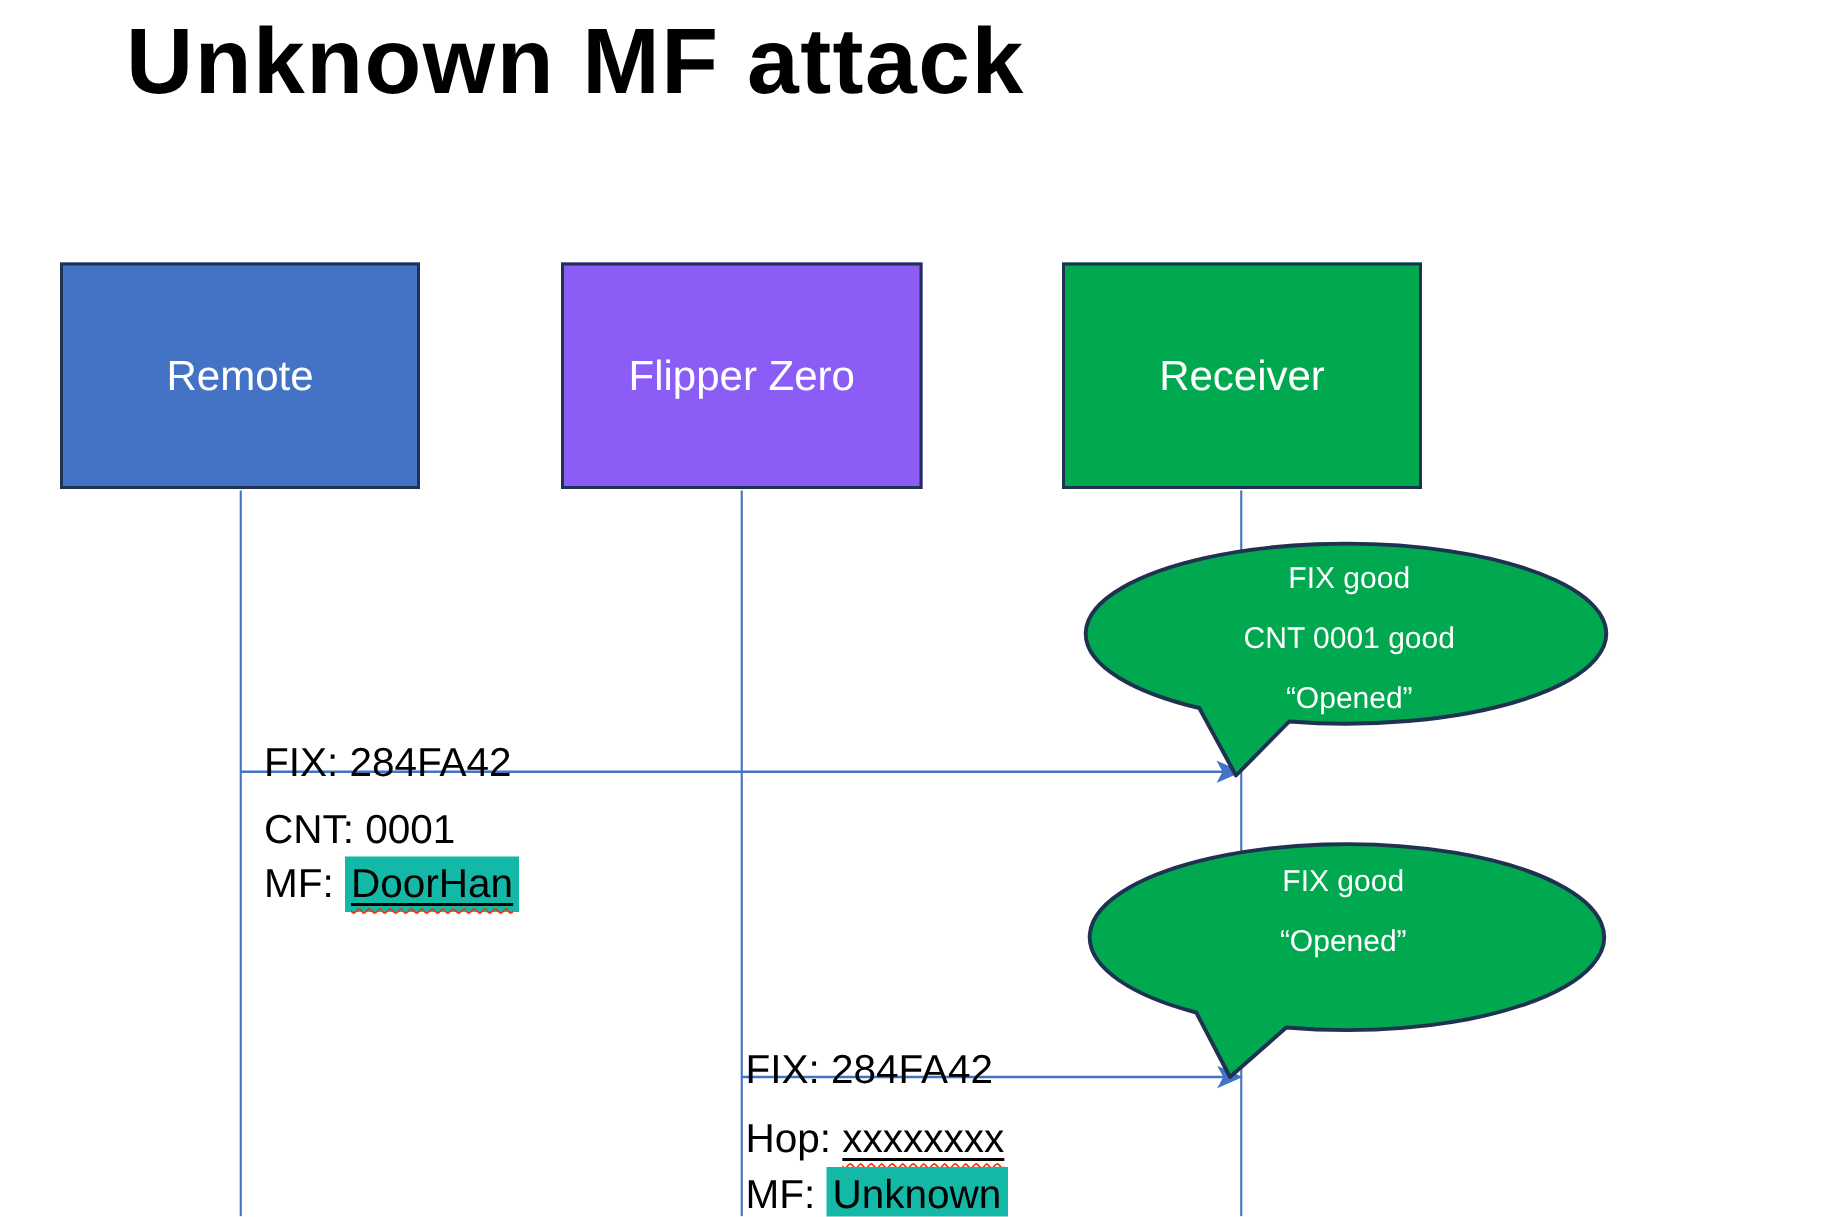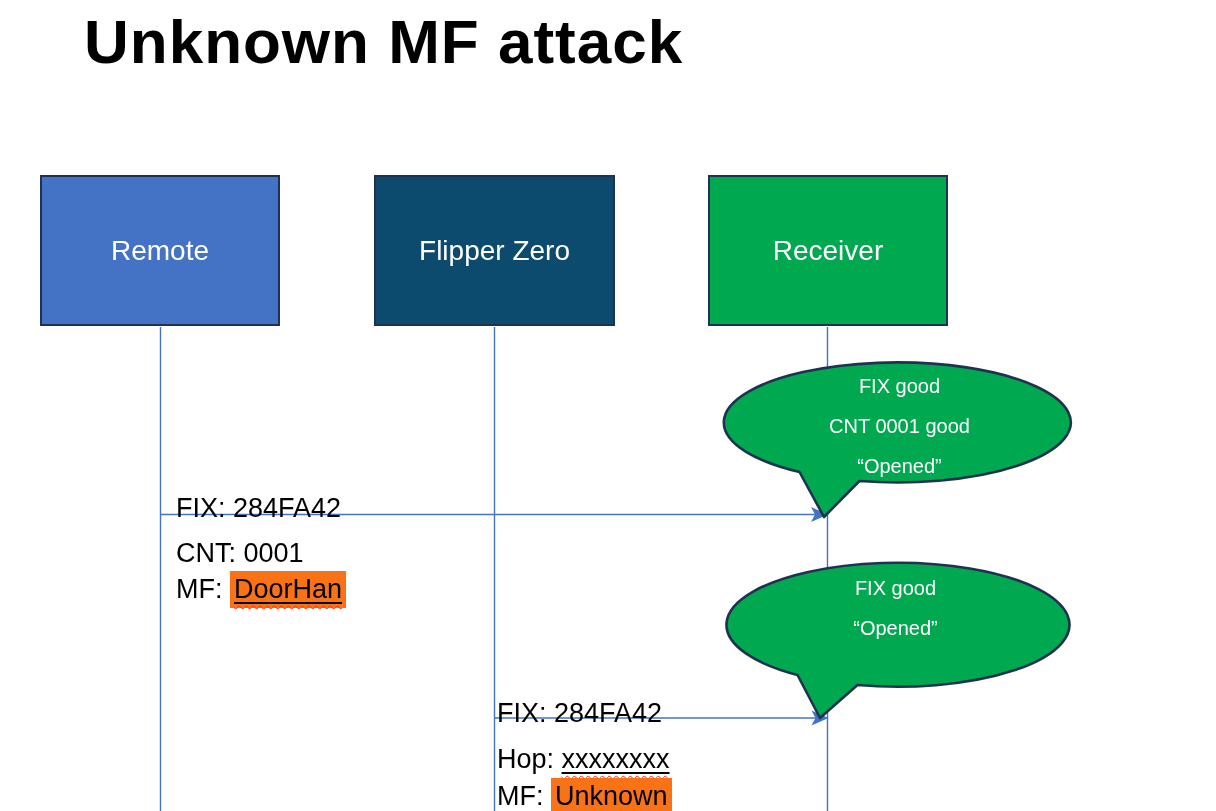--- a/index.html
+++ b/index.html
@@ -19,40 +19,40 @@
     display:flex;align-items:center;justify-content:center;
     color:#fff;font-size:28px;
   }
   .actor-remote{left:40px;width:240px;}
   .actor-flipper{left:374px;width:241px;}
   .actor-receiver{left:708px;width:240px;}
 
   svg.overlay{position:absolute;left:0;top:0;width:1216px;height:811px;}
 
   .msg-line{position:absolute;font-size:27px;color:#000;line-height:32px;white-space:nowrap;margin-top:16px;}
-  .hl{background:#f97316;padding:3px 4px 4px 4px;text-align:center;}
+  .hl{background:#14b8a6;padding:3px 4px 4px 4px;text-align:center;}
   .u-solid{text-decoration:underline;text-decoration-thickness:1.5px;text-underline-offset:4px;}
   .u-wavy{text-decoration:underline wavy #FF2A00;text-decoration-thickness:1px;text-underline-offset:7px;}
 
   .callout-text{
     position:absolute;color:#fff;font-size:20px;line-height:40px;
     text-align:center;white-space:nowrap;
   }
   .callout-1{left:726px;top:366px;width:347px;}
   .callout-2{left:722px;top:568px;width:347px;}
 </style>
 </head>
 <body>
 
 <div class="abs slide-title">Unknown MF attack</div>
 
 <div class="abs actor-box actor-remote" style="background: rgb(68, 114, 196);">
   <span>Remote</span>
 </div>
-<div class="abs actor-box actor-flipper" style="background: #0c4a6e; text-align: right;">
+<div class="abs actor-box actor-flipper" style="background: #8b5cf6; text-align: right;">
   <span>Flipper Zero</span>
 </div>
 <div class="abs actor-box actor-receiver" style="background: rgb(0, 169, 79);">
   <span>Receiver</span>
 </div>
 
 <svg class="overlay">
 
   <line x1="160.5" y1="327" x2="160.5" y2="811" stroke="#4472C4" stroke-width="1.4"></line>
   <line x1="494.5" y1="327" x2="494.5" y2="811" stroke="#4472C4" stroke-width="1.4"></line>

